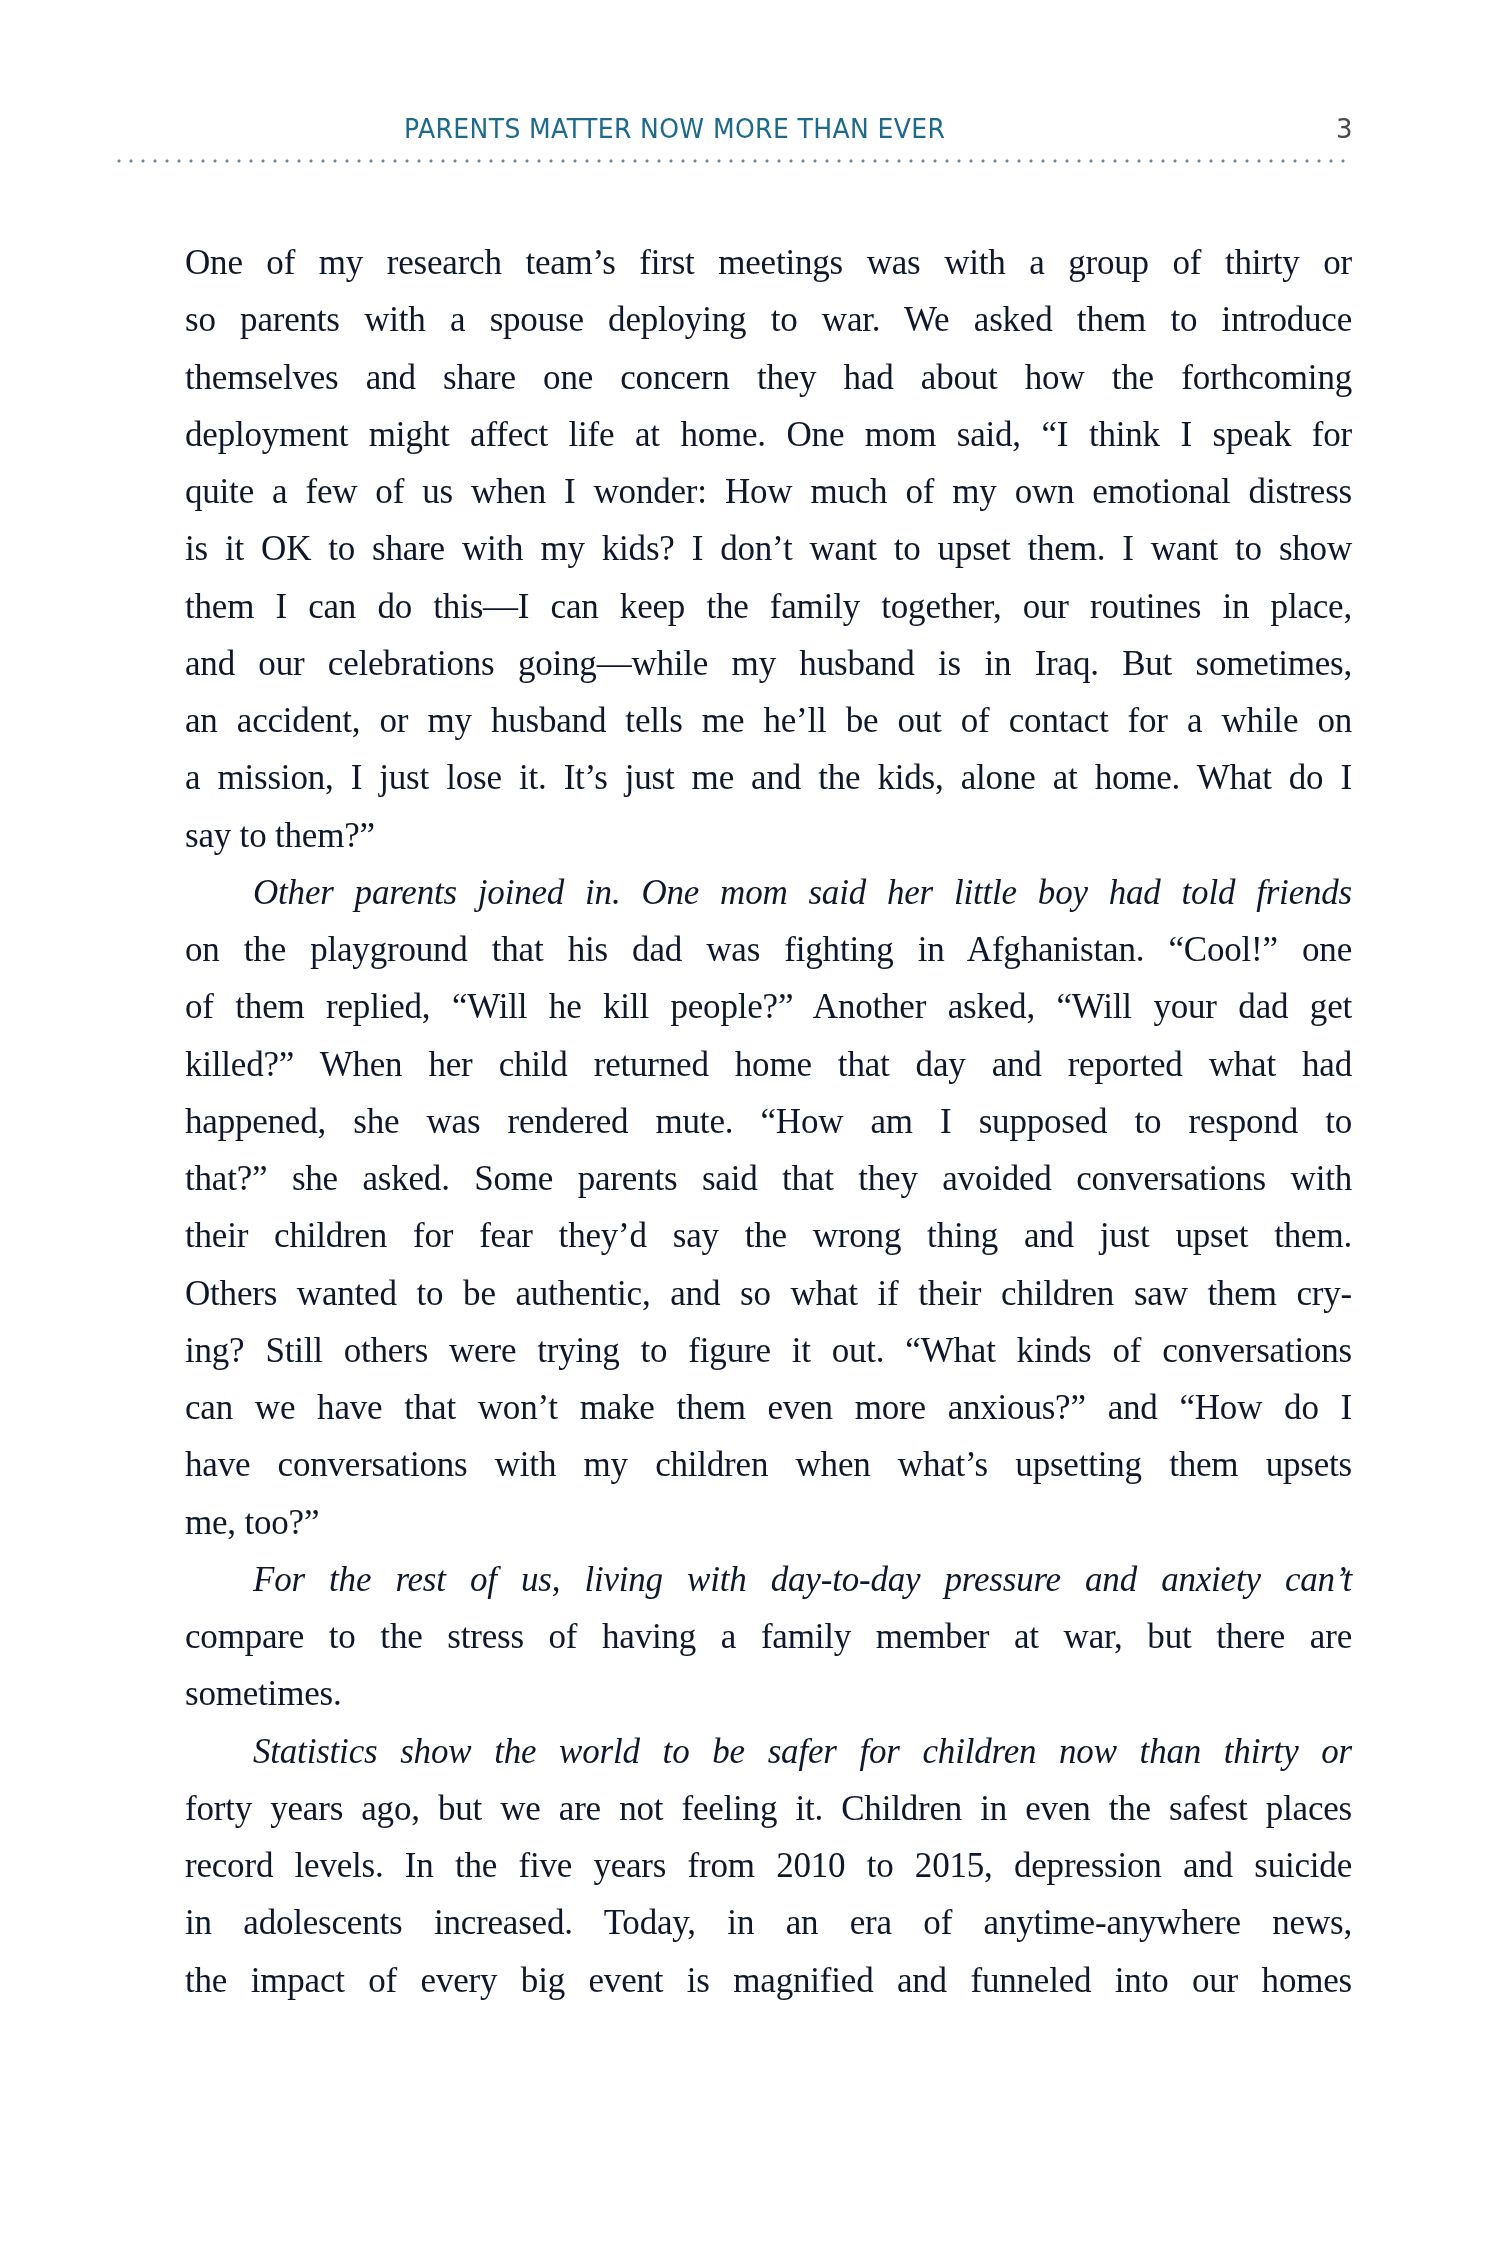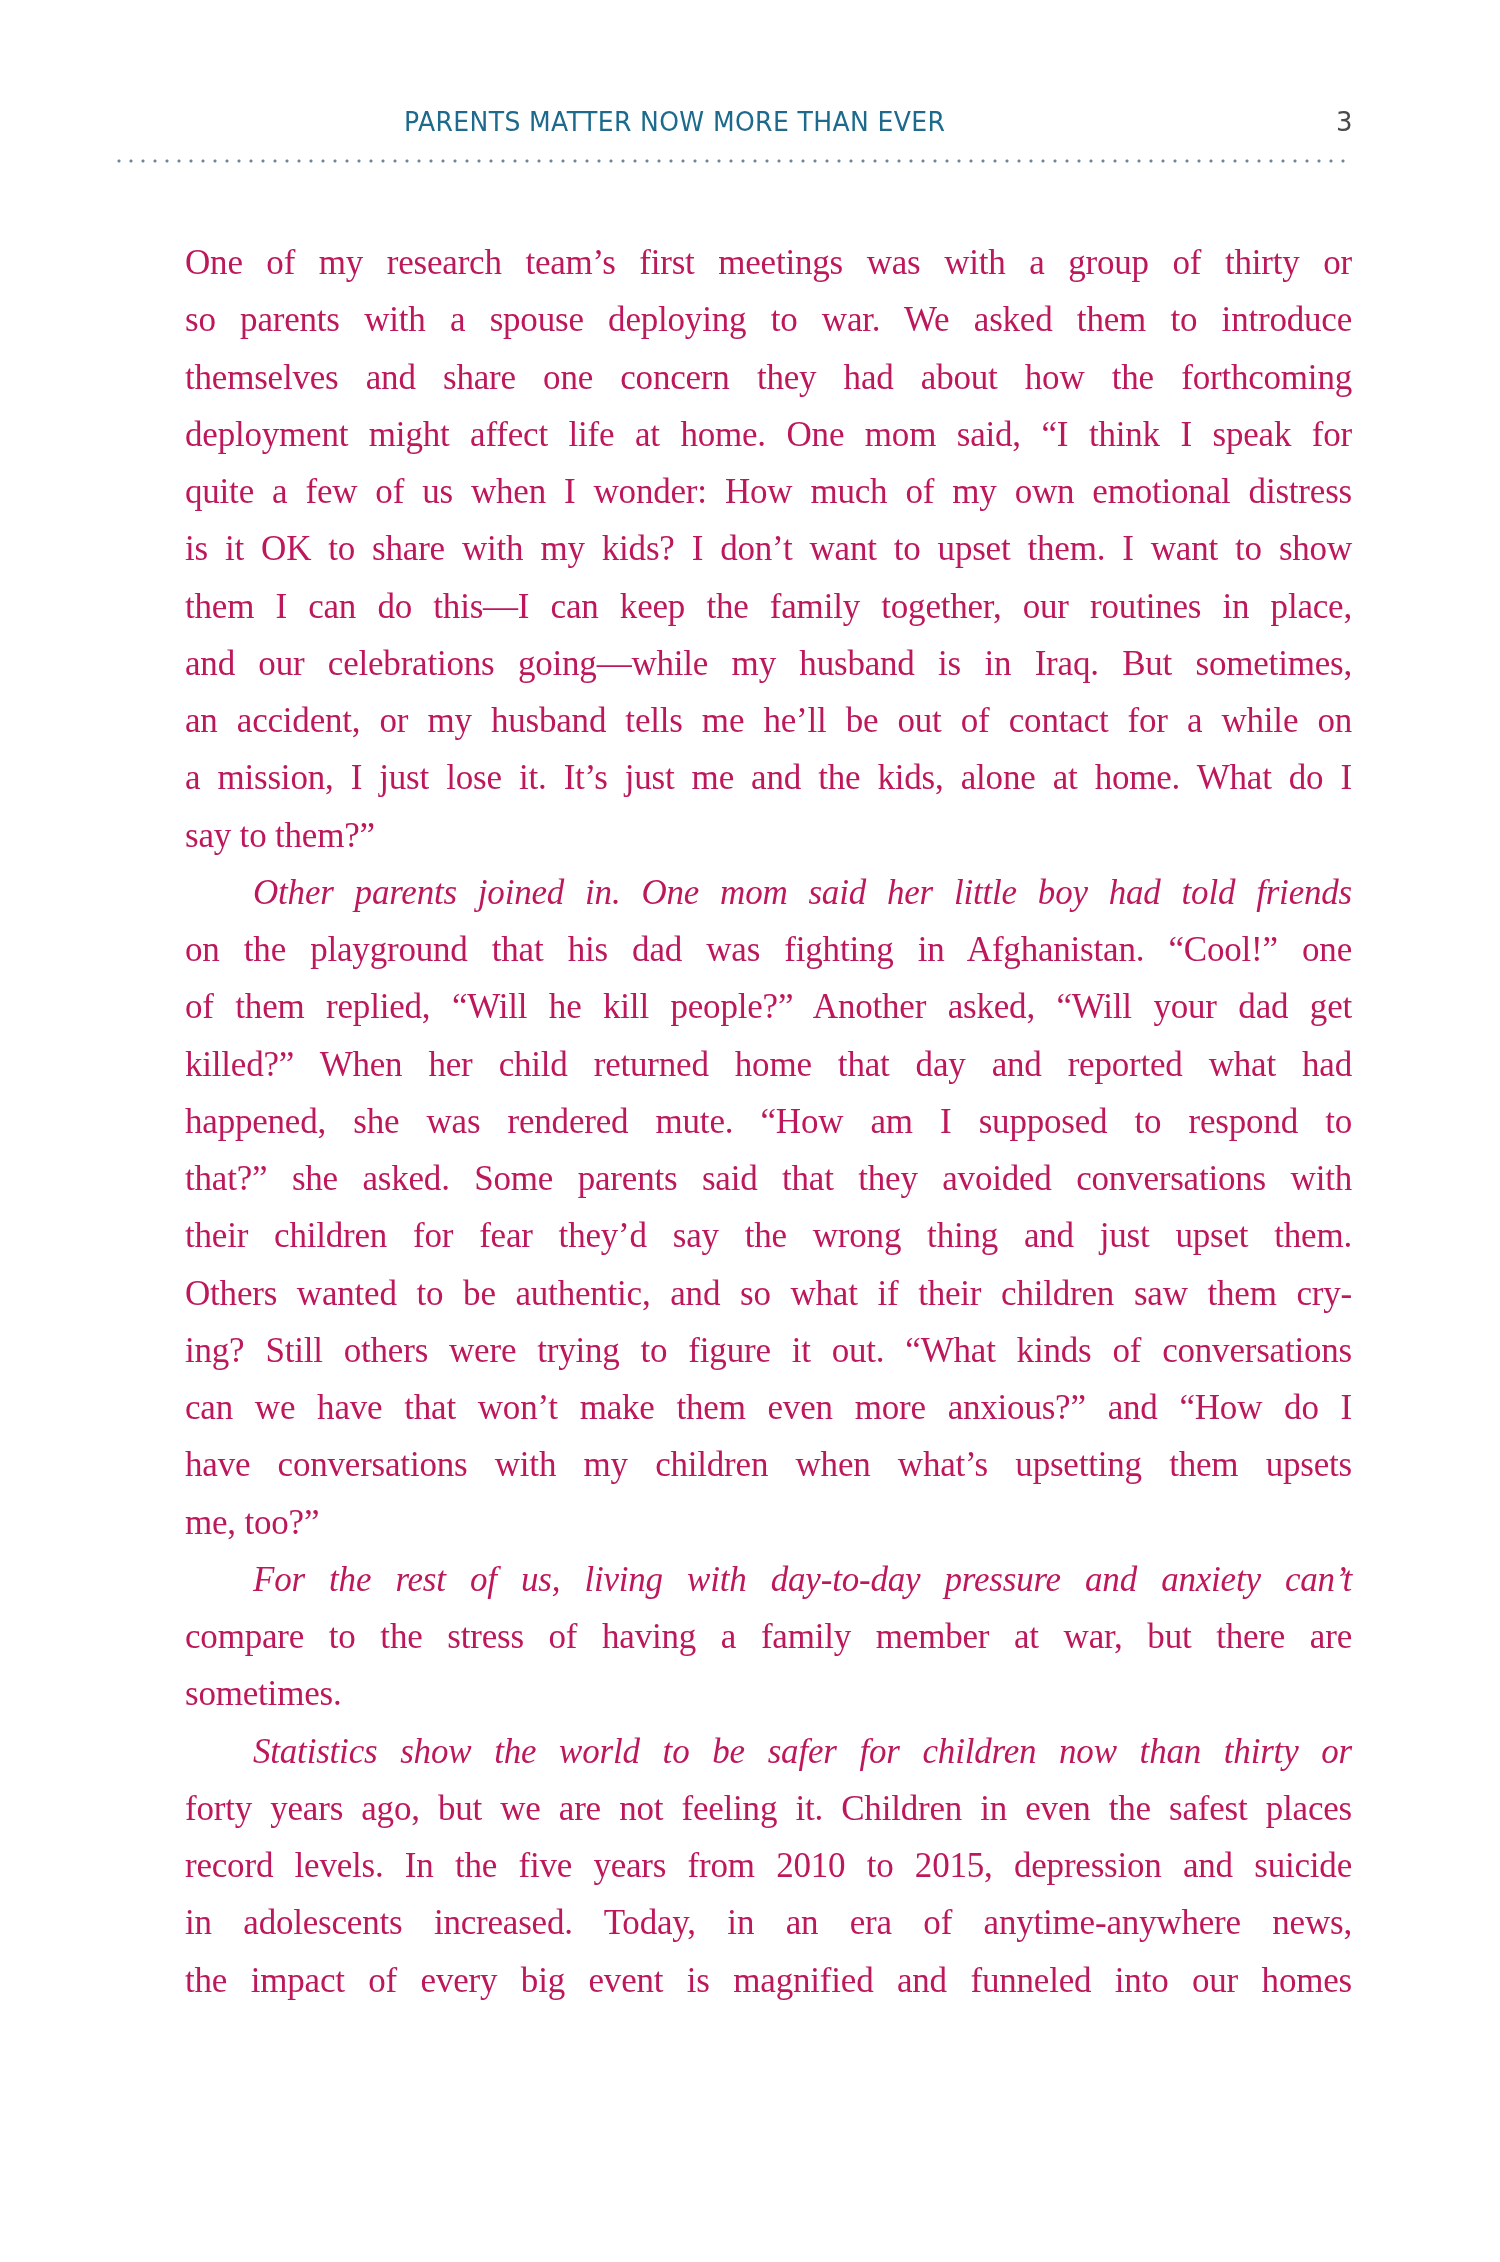--- a/index.html
+++ b/index.html
@@ -9,21 +9,21 @@
   }
   body {
     width: 1500px;
     height: 2262px;
     position: relative;
     overflow: hidden;
   }
   .running-head {
     position: absolute;
     left: 0;
-    top: 104px;
+    top: 111px;
     width: 1500px;
     height: 40px;
     text-decoration: underline;
   }
   .running-title {
     position: absolute;
     left: 404px;
     width: 654px;
     top: 0;
     font-family: "DejaVu Sans", sans-serif;
@@ -55,21 +55,21 @@
     background-size: 12px 4px;
     background-repeat: repeat-x;
   }
   .body-text {
     position: absolute;
     left: 185px;
     top: 243px;
     width: 1167px;
     font-family: "Liberation Serif", serif;
     font-size: 35px;
-    color: #be185d;
+    color: #0f172a;
   }
   .line {
     display: block;
     height: 57.25px;
     line-height: 40px;
     white-space: nowrap;
     text-align: justify;
     text-align-last: justify;
     overflow: visible;
     letter-spacing: -0.2px;

